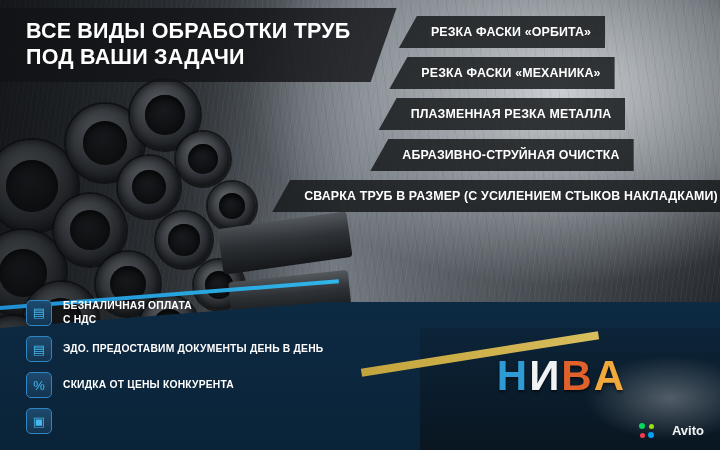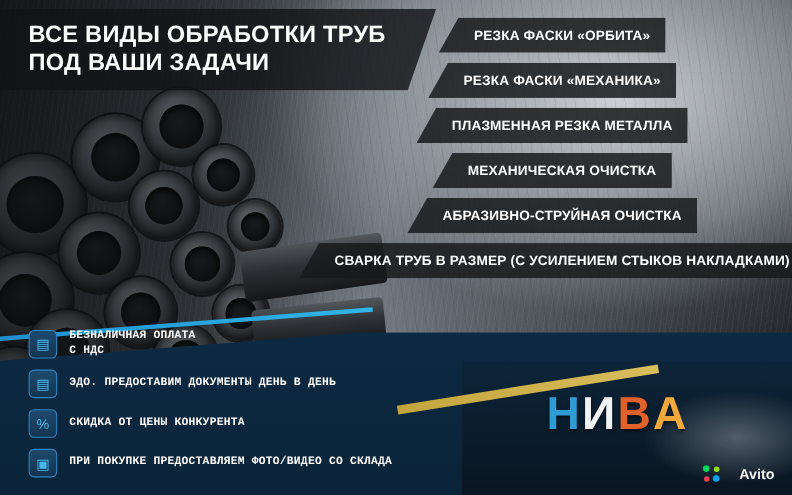--- a/index.html
+++ b/index.html
@@ -138,21 +138,20 @@
     display: flex; align-items: center; justify-content: center;
     color: #46b7ec; font-size: 13px; line-height: 1;
   }
   .ben-text {
     color: #ffffff;
     font-size: 10.3px;
     font-weight: bold;
     letter-spacing: .2px;
     line-height: 1.3;
     text-transform: uppercase;
-    font-family: Liberation Mono, monospace;
   }
 
   
   .logo {
     position: absolute; right: 96px; bottom: 54px;
     display: flex; align-items: flex-end; gap: 2px;
   }
   .logo-ch {
     font-size: 42px; font-weight: bold; line-height: .95;
     text-shadow: 0 2px 3px rgba(0,0,0,.55);
@@ -209,21 +208,20 @@
 
   <div class="headline">
     <div class="l">ВСЕ ВИДЫ ОБРАБОТКИ ТРУБ</div>
     <div class="l">ПОД ВАШИ ЗАДАЧИ</div>
   </div>
 
   <div class="services">
     <div class="svc">РЕЗКА ФАСКИ «ОРБИТА»</div>
     <div class="svc">РЕЗКА ФАСКИ «МЕХАНИКА»</div>
     <div class="svc">ПЛАЗМЕННАЯ РЕЗКА МЕТАЛЛА</div>
-    <div class="svc">МЕХАНИЧЕСКАЯ ОЧИСТКА</div>
     <div class="svc">АБРАЗИВНО-СТРУЙНАЯ ОЧИСТКА</div>
     <div class="svc">СВАРКА ТРУБ В РАЗМЕР (С УСИЛЕНИЕМ СТЫКОВ НАКЛАДКАМИ)</div>
   </div>
 
   <div class="band">
     <div class="band-photo"></div>
     <div class="yellow-line"></div>
   </div>
   <div class="band-edge"></div>
 
@@ -236,21 +234,20 @@
     <div class="ben">
       <span class="ben-icon">▤</span>
       <span class="ben-text">ЭДО. ПРЕДОСТАВИМ ДОКУМЕНТЫ ДЕНЬ В ДЕНЬ</span>
     </div>
     <div class="ben">
       <span class="ben-icon">%</span>
       <span class="ben-text">СКИДКА ОТ ЦЕНЫ КОНКУРЕНТА</span>
     </div>
     <div class="ben">
       <span class="ben-icon">▣</span>
-      <span class="ben-text">ПРИ ПОКУПКЕ ПРЕДОСТАВЛЯЕМ ФОТО/ВИДЕО СО СКЛАДА</span>
     </div>
   </div>
 
   <div class="logo">
     <span class="logo-ch c1">Н</span>
     <span class="logo-ch c2">И</span>
     <span class="logo-ch c3">В</span>
     <span class="logo-ch c4">А</span>
   </div>
 

